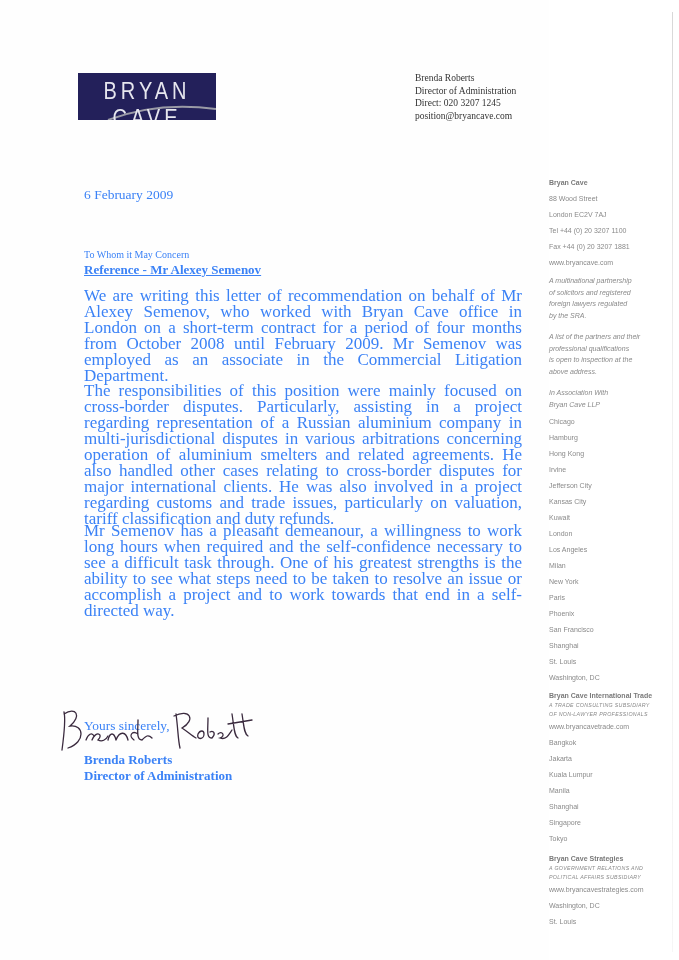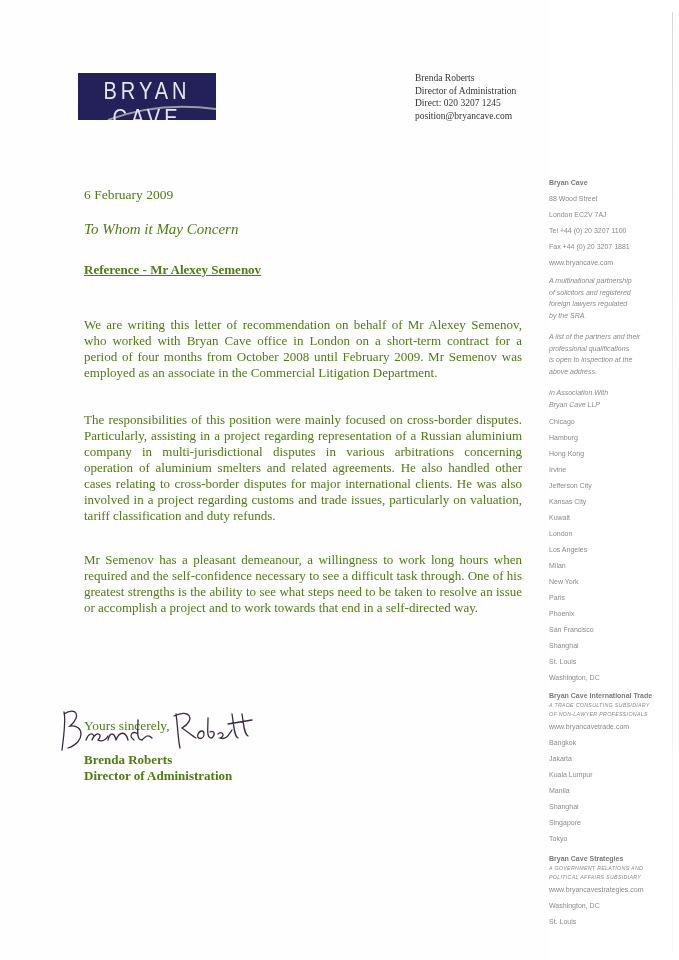--- a/index.html
+++ b/index.html
@@ -15,25 +15,25 @@
   .sender { position:absolute; left:415px; top:72px; font-family:"Liberation Serif", serif; font-size:9.5px; line-height:12.5px; color:#333; }
   .sender div { white-space:nowrap; }
 
   .sidebar { position:absolute; left:549px; top:175px; width:125px; font-family:"Liberation Sans", sans-serif; color:#8a8a8a; font-size:7px; }
   .sb-line { line-height:16px; white-space:nowrap; }
   .sb-bold { font-weight:bold; color:#7a7a7a; }
   .sb-italic { font-style:italic; line-height:11.5px; }
   .sb-caps { font-style:italic; font-size:5.3px; line-height:9px; letter-spacing:0.3px; }
   .sb-gap { height:8px; }
 
-  .letter { position:absolute; left:84px; font-family:"Liberation Serif", serif; color:#4d7c0f; }
+  .letter { position:absolute; left:84px; font-family:"Liberation Serif", serif; color:#3b82f6; }
   .date { top:187px; font-size:13.5px; }
-  .salutation { top:221px; font-size:15px;font-style:italic; }
+  .salutation { top:249px; font-size:10px; }
   .subject { top:262px; font-size:13px; font-weight:bold; text-decoration:underline; }
-  .para { width:438px; font-size:13px; line-height:16px; text-align:justify;margin-top:29px; }
+  .para { width:438px; font-size:17px; line-height:16px; text-align:justify; }
   .p1 { top:288px; }
   .p2 { top:383px; }
   .p3 { top:523px; }
   .p4 { top:618px; }
   .closing { top:694px; font-size:13.4px;margin-top:24px; }
   .sig-name { top:752px; font-size:13px; font-weight:bold; line-height:16px; }
   .signature { position:absolute; left:56px; top:700px; }
 </style>
 </head>
 <body>

